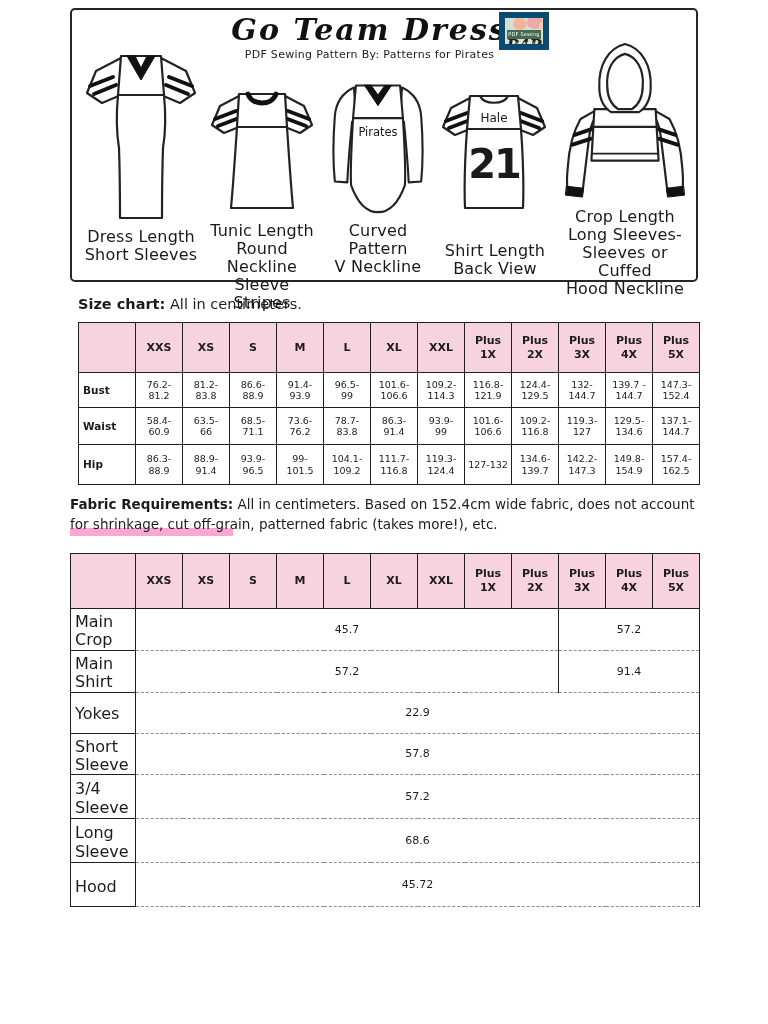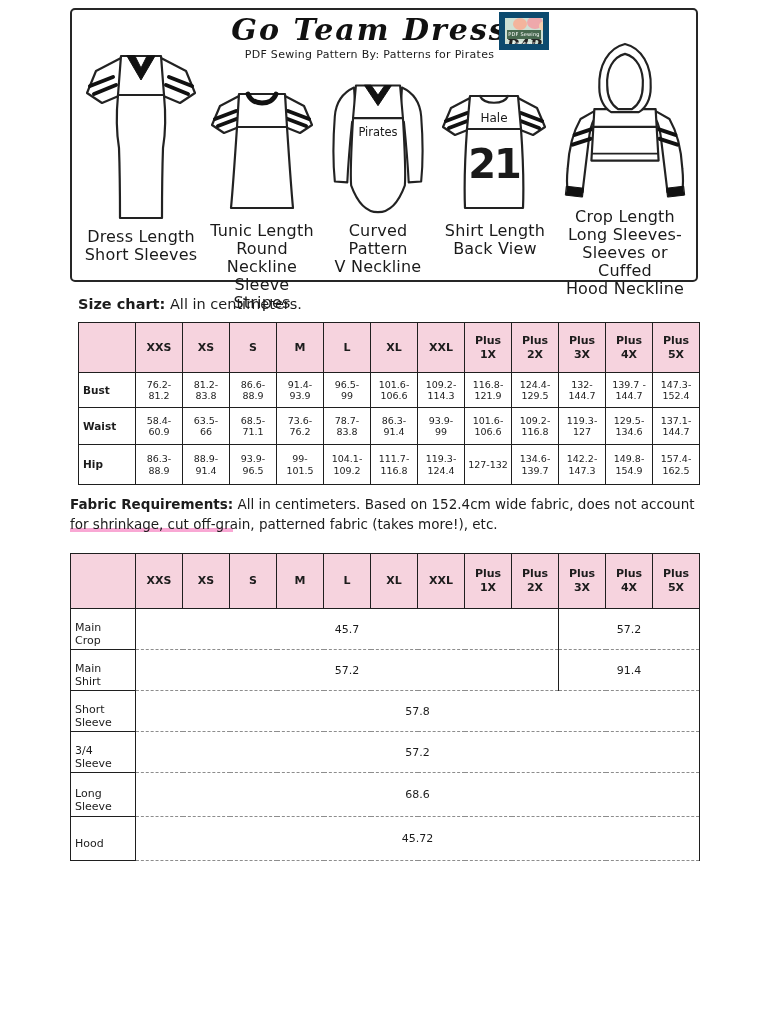--- a/index.html
+++ b/index.html
@@ -41,27 +41,27 @@
 
   .fig { position:absolute; text-align:center; }
   .fig svg { display:block; margin:0 auto; }
   .caption { font-size:16px; line-height:1.12; letter-spacing:0.2px; color:#1a1a1a; }
   #fig-1 { left:6px;  top:38px; width:126px; }
   #fig-2 { left:132px; top:72px; width:116px; }
   #fig-3 { left:250px; top:64px; width:112px;text-align:center; }
   #fig-4 { left:366px; top:72px; width:114px; }
   #fig-5 { left:482px; top:30px; width:142px; }
   #fig-1 .caption{ } #fig-2 .caption{ margin-top:8px; }
-  #fig-3 .caption{ margin-top:6px; } #fig-4 .caption{ margin-top:8px; }
+  #fig-3 .caption{ margin-top:6px; } #fig-4 .caption{ margin-top:28px; }
   #fig-5 .caption{ margin-top:2px; }
 
   
   .sc-heading { position:absolute; left:78px; top:296px; font-size:14.5px; }
   .fr-heading { position:absolute; left:70px; top:494px; width:640px; font-size:13.5px; line-height:1.5; }
-  .hl { font-weight:bold; border-bottom:4px solid #f9a8d4; padding-bottom:16px; }
+  .hl { font-weight:bold; border-bottom:8px solid #f9a8d4; padding-bottom:16px; }
 
   
   table { border-collapse:collapse; table-layout:fixed; }
   th, td { border:1.8px solid #1f1f1f; text-align:center; vertical-align:middle; }
   th { background:#f6d3de; font-weight:bold; font-size:11px; white-space:pre-line; line-height:1.25; }
   .corner { background:#f6d3de; }
 
   .sc-table { position:absolute; left:78px; top:322px; width:622px; }
   .sc-table col.labelcol { width:57px; }
   .sc-table th { height:50px; }
@@ -69,21 +69,21 @@
   .sc-table td.rowlabel { text-align:left; padding-left:4px; font-size:10.5px; font-weight:bold; white-space:normal; }
   #sc-body tr:nth-child(1){ height:35px; }
   #sc-body tr:nth-child(2){ height:37px; }
   #sc-body tr:nth-child(3){ height:40px; }
 
   .fr-table { position:absolute; left:70px; top:553px; width:630px; }
   .fr-table col.labelcol { width:65px; }
   .fr-table th { height:55px; }
   .fr-table td { font-size:11px; }
   .fr-table td.rowlabel {
-    text-align:left; padding:12px 16px 0 4px; font-size:11px; line-height:1.15; white-space:normal;
+    text-align:left; padding:4px 16px 0 4px; font-size:16px; line-height:1.15; white-space:normal;
   }
   .fr-table td.value { border-top:1px dashed #8d8d8d; border-bottom:1px dashed #8d8d8d;
     border-left:1.8px solid #1f1f1f; border-right:1.8px solid #1f1f1f; }
   #fr-body tr:nth-child(-n+4) td.rowlabel { }
   #fr-body tr:nth-child(1), #fr-body tr:nth-child(2),
   #fr-body tr:nth-child(3), #fr-body tr:nth-child(4) { height:41px; }
   #fr-body tr:nth-child(n+5) { height:44px; }
 </style>
 </head>
 <body>
@@ -362,20 +362,24 @@
           <td class="rowlabel">Main Crop</td>
           <td colspan="9" class="value">45.7</td>
           <td colspan="3" class="value">57.2</td>
         </tr>
         <tr>
           <td class="rowlabel">Main Shirt</td>
           <td colspan="9" class="value">57.2</td>
           <td colspan="3" class="value">91.4</td>
         </tr>
         <tr>
+          <td class="rowlabel">Yokes</td>
+          <td colspan="12" class="value">22.9</td>
+        </tr>
+        <tr>
           <td class="rowlabel">Short Sleeve</td>
           <td colspan="12" class="value">57.8</td>
         </tr>
         <tr>
           <td class="rowlabel">3/4 Sleeve</td>
           <td colspan="12" class="value">57.2</td>
         </tr>
         <tr>
           <td class="rowlabel">Long Sleeve</td>
           <td colspan="12" class="value">68.6</td>

